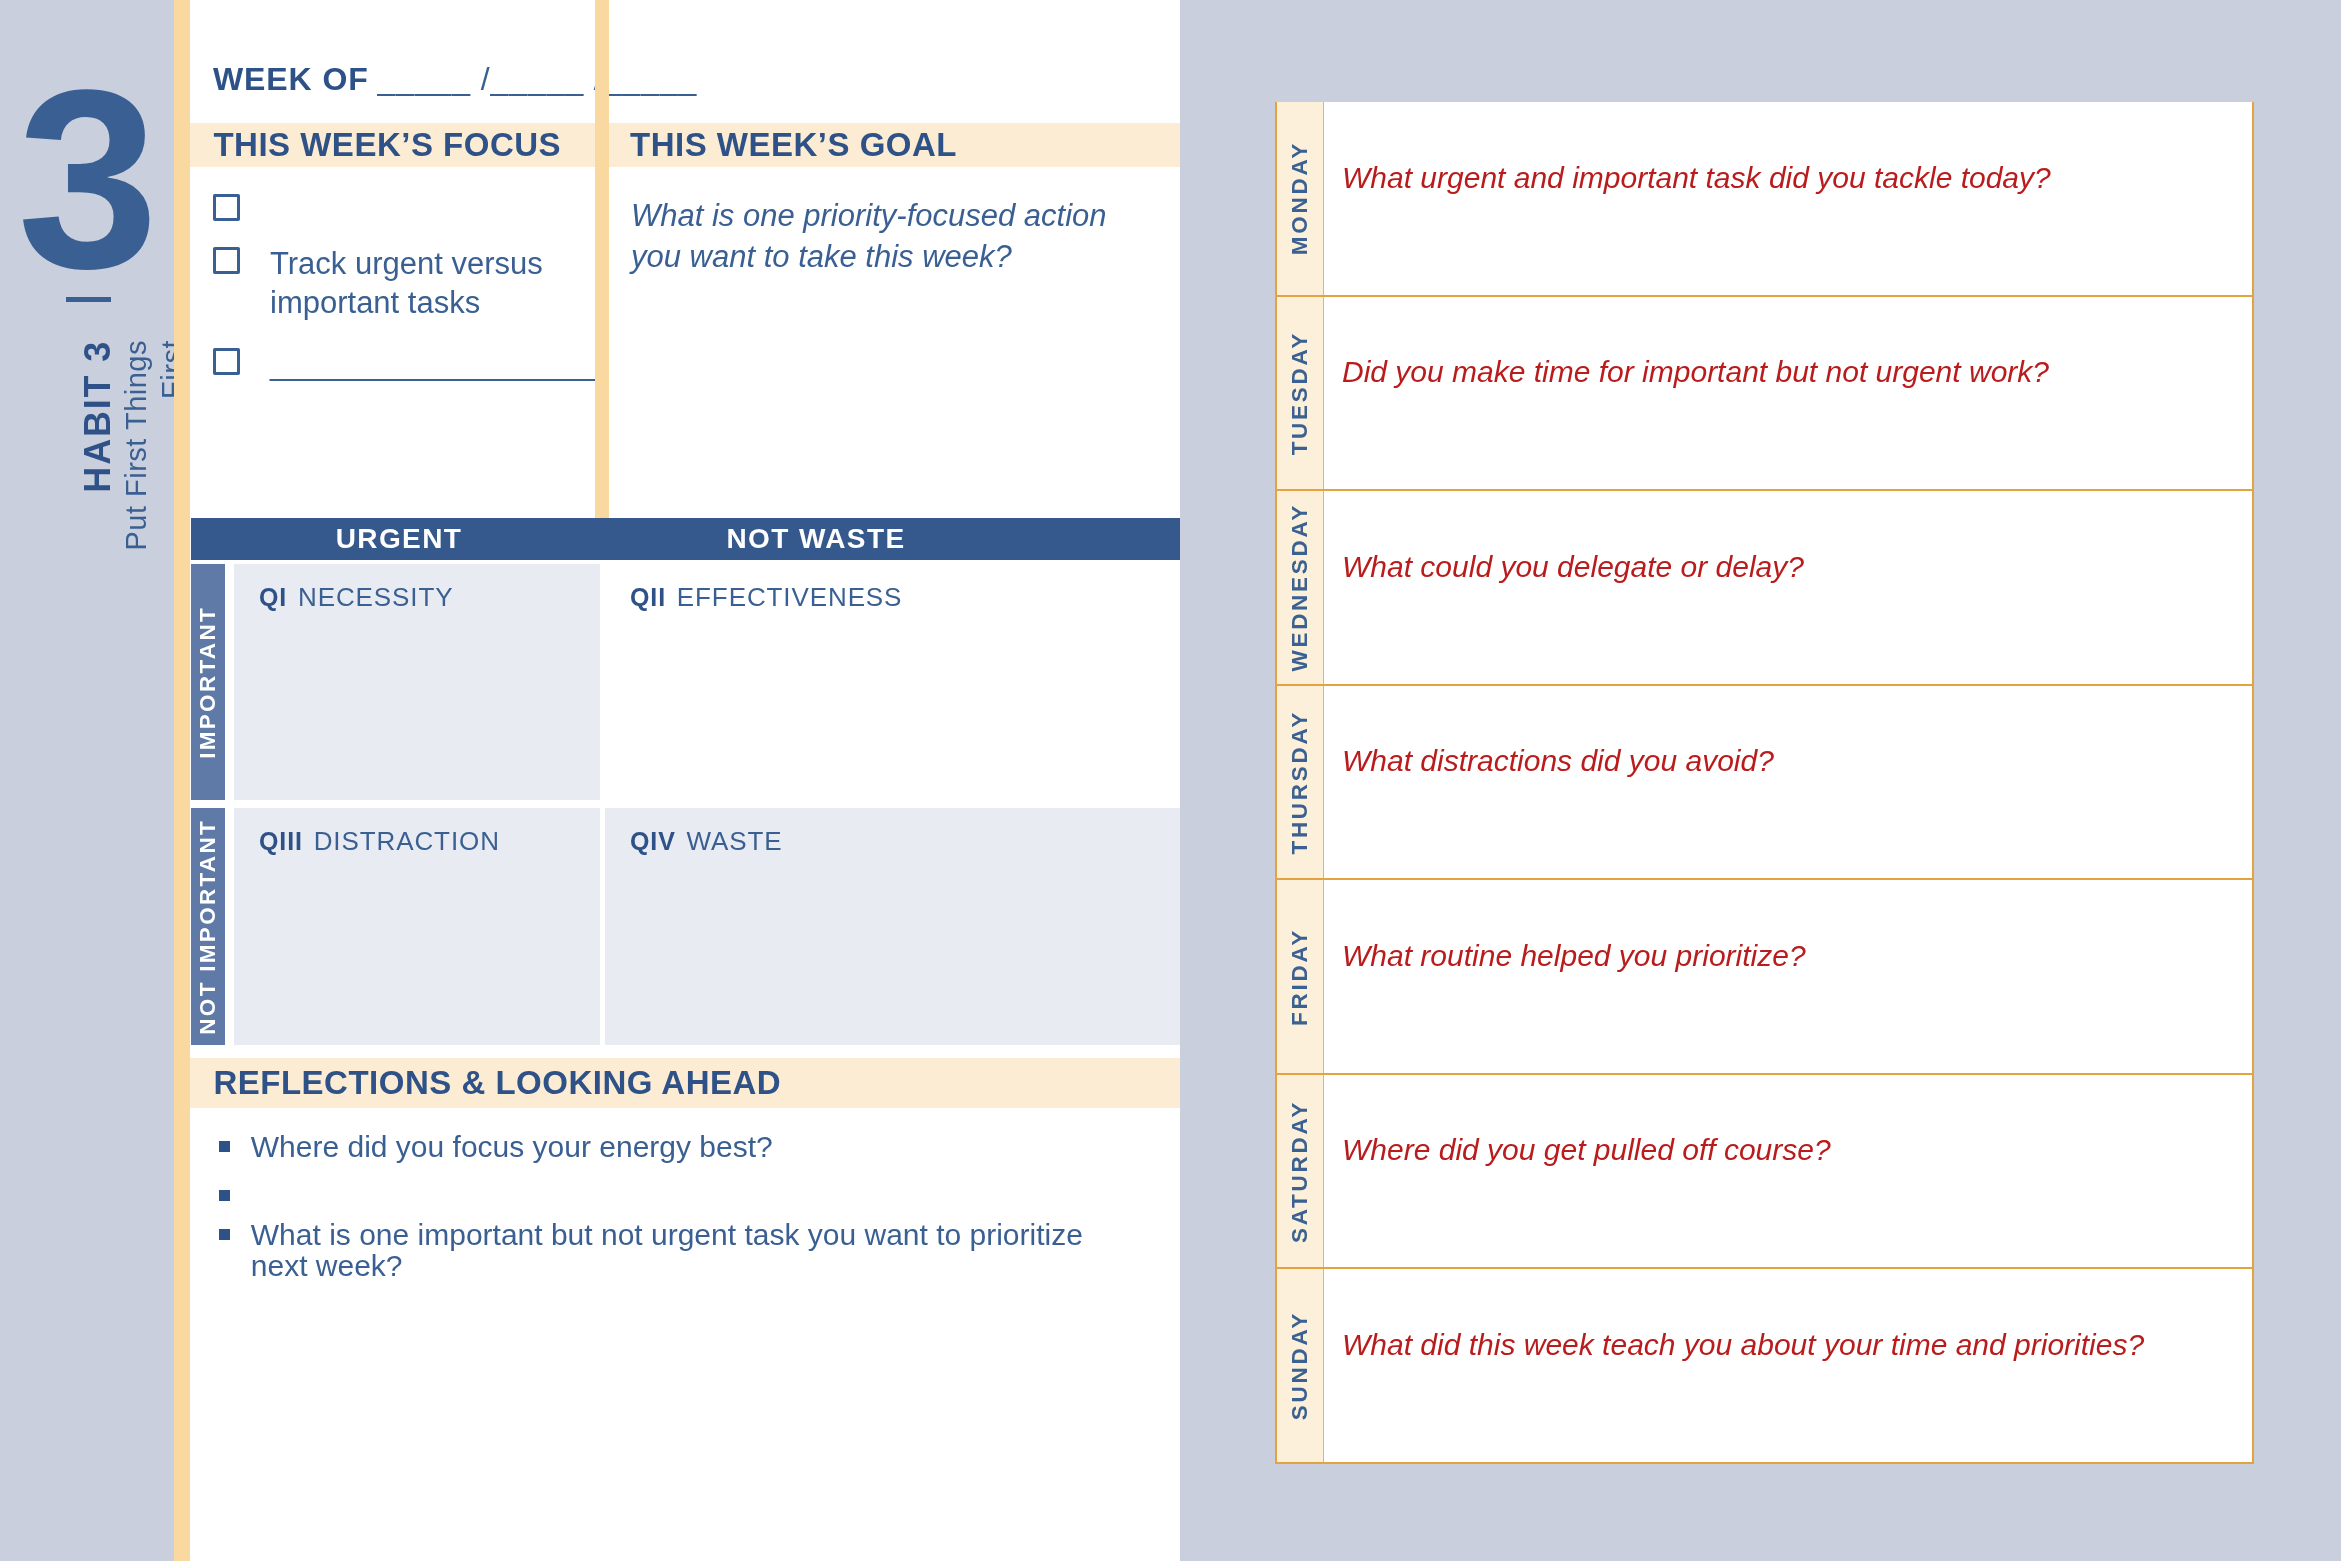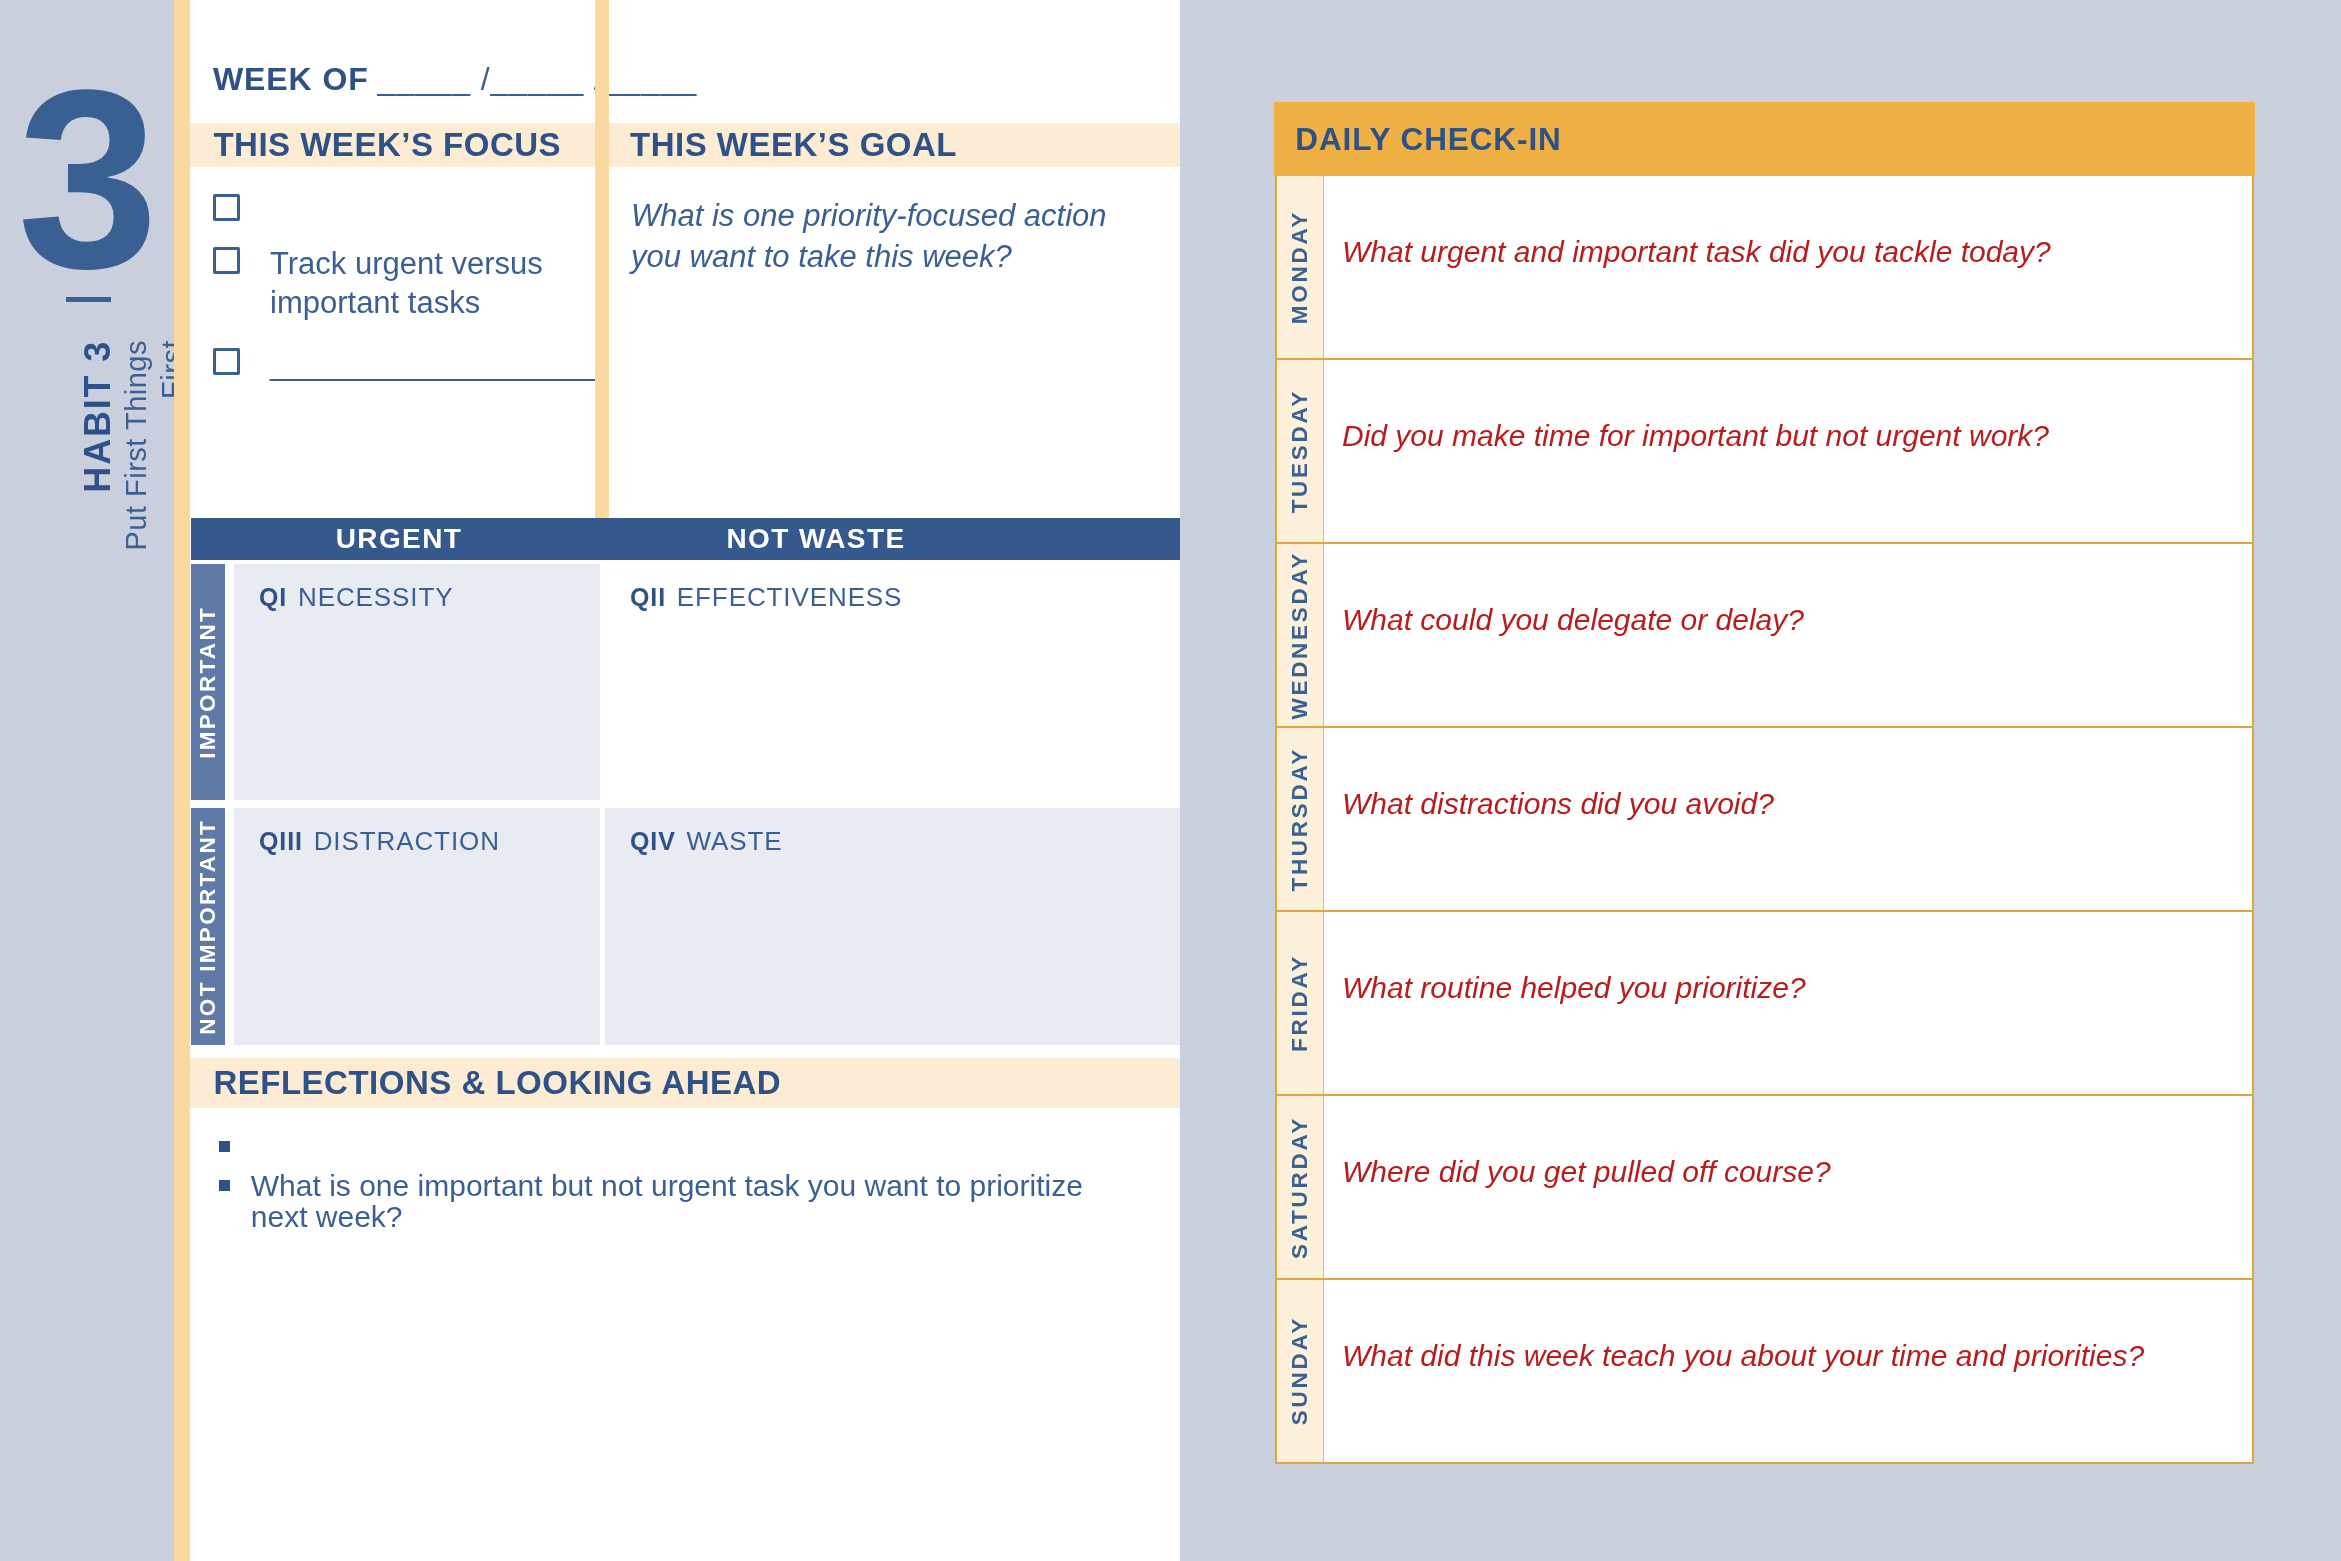--- a/index.html
+++ b/index.html
@@ -184,31 +184,32 @@
     <span class="quad-name">WASTE</span>
   </div>
 </div>
 
 <div class="abs band band-reflections">
   <span class="reflections-title">REFLECTIONS &amp; LOOKING AHEAD</span>
 </div>
 <div class="abs reflections-list">
   <div class="reflection-item">
     <div class="bullet-square"></div>
+    <div class="reflection-text">Where did you focus your energy best?</div>
+  </div>
+  <div class="reflection-item">
+    <div class="bullet-square"></div>
   </div>
   <div class="reflection-item">
     <div class="bullet-square"></div>
     <div class="reflection-text">What is one important but not urgent task you want to prioritize next week?</div>
   </div>
 </div>
 
 <div class="abs daily-table">
-  <div class="daily-header">
-    <span>DAILY CHECK-IN</span>
-  </div>
 
   <div class="day-row">
     <div class="day-col">
         <span>MONDAY</span>
       </div>
     <div class="day-content">
         <div class="day-question">What urgent and important task did you tackle today?</div>
       </div>
   </div>
   <div class="day-row">

